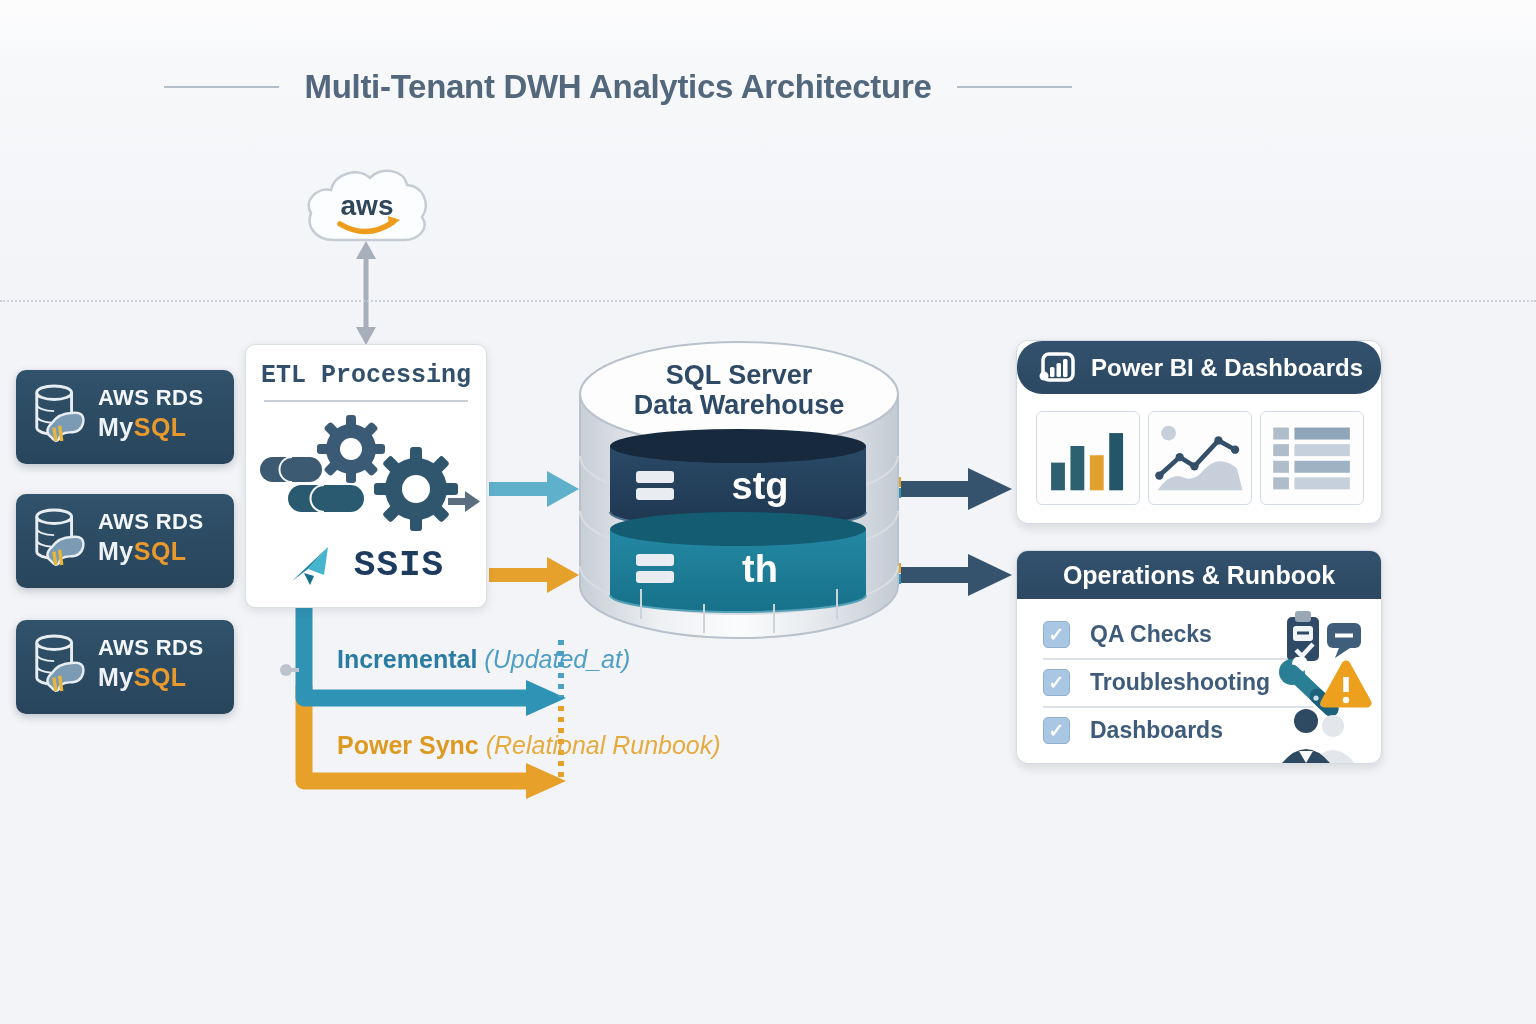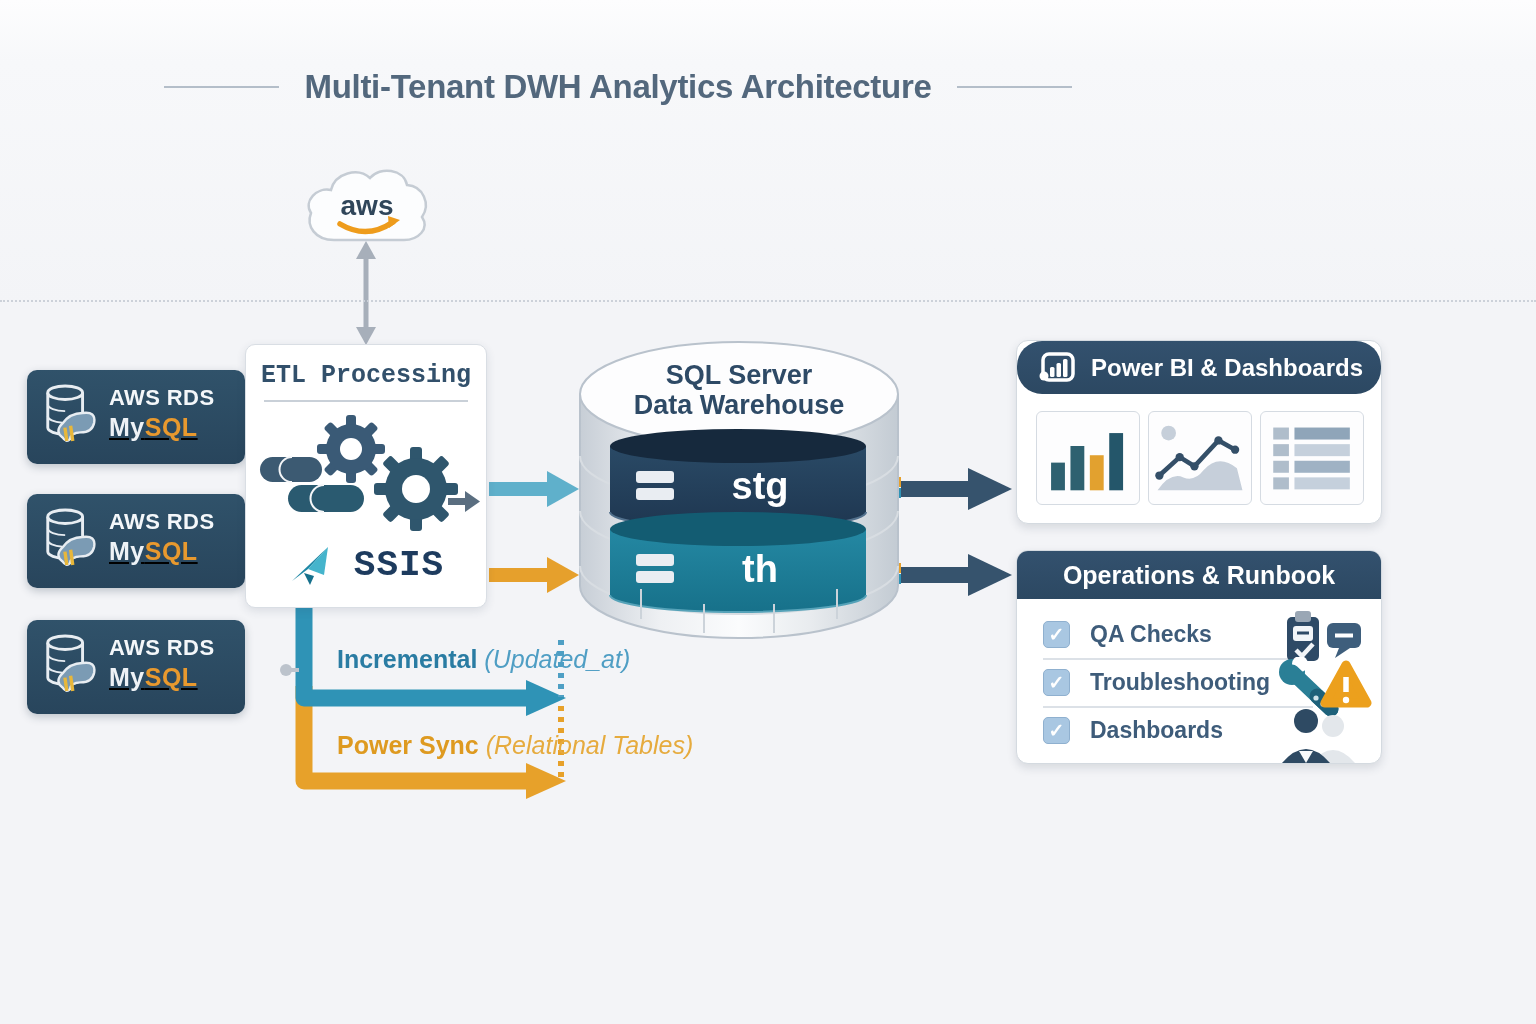--- a/index.html
+++ b/index.html
@@ -11,27 +11,27 @@
   }
   .abs{position:absolute;}
   
   .title-row{left:0;top:68px;width:1236px;display:flex;align-items:center;justify-content:center;gap:26px;}
   .title-dash{width:115px;height:2px;background:#b4bec9;}
   .page-title{font-size:33px;font-weight:bold;color:#53687d;letter-spacing:-.3px;}
   
   .dotted-sep{left:0;top:300px;width:1536px;border-top:2px dotted #ccd1d9;}
   
   .src-box{
-    left:27px;width:218px;height:94px;background:linear-gradient(180deg,#30526a,#28455c);
+    left:16px;width:218px;height:94px;background:linear-gradient(180deg,#30526a,#28455c);
     border-radius:10px;box-shadow:0 3px 8px rgba(30,50,70,.25);
     display:flex;align-items:center;padding:0 10px 7px 14px;gap:10px;
   }
   .src-text{display:flex;flex-direction:column;line-height:1.25;}
   .src-line1{color:#f4f7fa;font-size:22px;font-weight:bold;letter-spacing:.4px;}
-  .src-line2{font-size:25px;font-weight:bold;letter-spacing:.5px;text-decoration:underline;}
+  .src-line2{font-size:25px;font-weight:bold;letter-spacing:.5px;}
   .src-line2 .my{color:#eef2f6;}
   .src-line2 .sql{color:#e8992e;}
   
   .etl-card{
     left:245px;top:344px;width:242px;height:264px;background:#ffffff;
     border:1.5px solid #d9dee4;border-radius:10px;box-shadow:0 3px 10px rgba(40,60,80,.12);font-family:Liberation Mono, monospace;
   }
   .etl-title{margin-top:16px;text-align:center;font-size:25px;font-weight:bold;color:#32506b;}
   .etl-divider{margin:10px auto 0;width:204px;height:1.5px;background:#c9d0d8;}
   
@@ -236,21 +236,21 @@
         <path d="M14 30 L20 42 L24 33 Z" fill="#16708c"></path>
       </svg>
       <span style="font-size:36px;font-weight:bold;color:#1d3b5e;letter-spacing:1px">SSIS</span>
     </div>
   </div>
 
   <div class="abs flow-label flow-inc" style="left:337px;top:645px">
     <span class="lab">Incremental</span><span class="note">(Updated_at)</span>
   </div>
   <div class="abs flow-label flow-full" style="left:337px;top:731px">
-    <span class="lab">Power Sync</span><span class="note">(Relational Tables)</span>
+    <span class="lab">Power Sync</span><span class="note">(Relational Runbook)</span>
   </div>
 
   <svg class="abs" style="left:578px;top:336px" width="322" height="308" viewBox="0 0 322 308">
     <defs>
       <linearGradient id="cylBody" x1="0" y1="0" x2="1" y2="0">
         <stop offset="0" stop-color="#c7ced6"></stop>
           <stop offset=".25" stop-color="#eef0f3"></stop>
         <stop offset=".5" stop-color="#fbfcfd"></stop>
           <stop offset=".72" stop-color="#e9ecef"></stop>
         <stop offset="1" stop-color="#c3cbd3"></stop>

